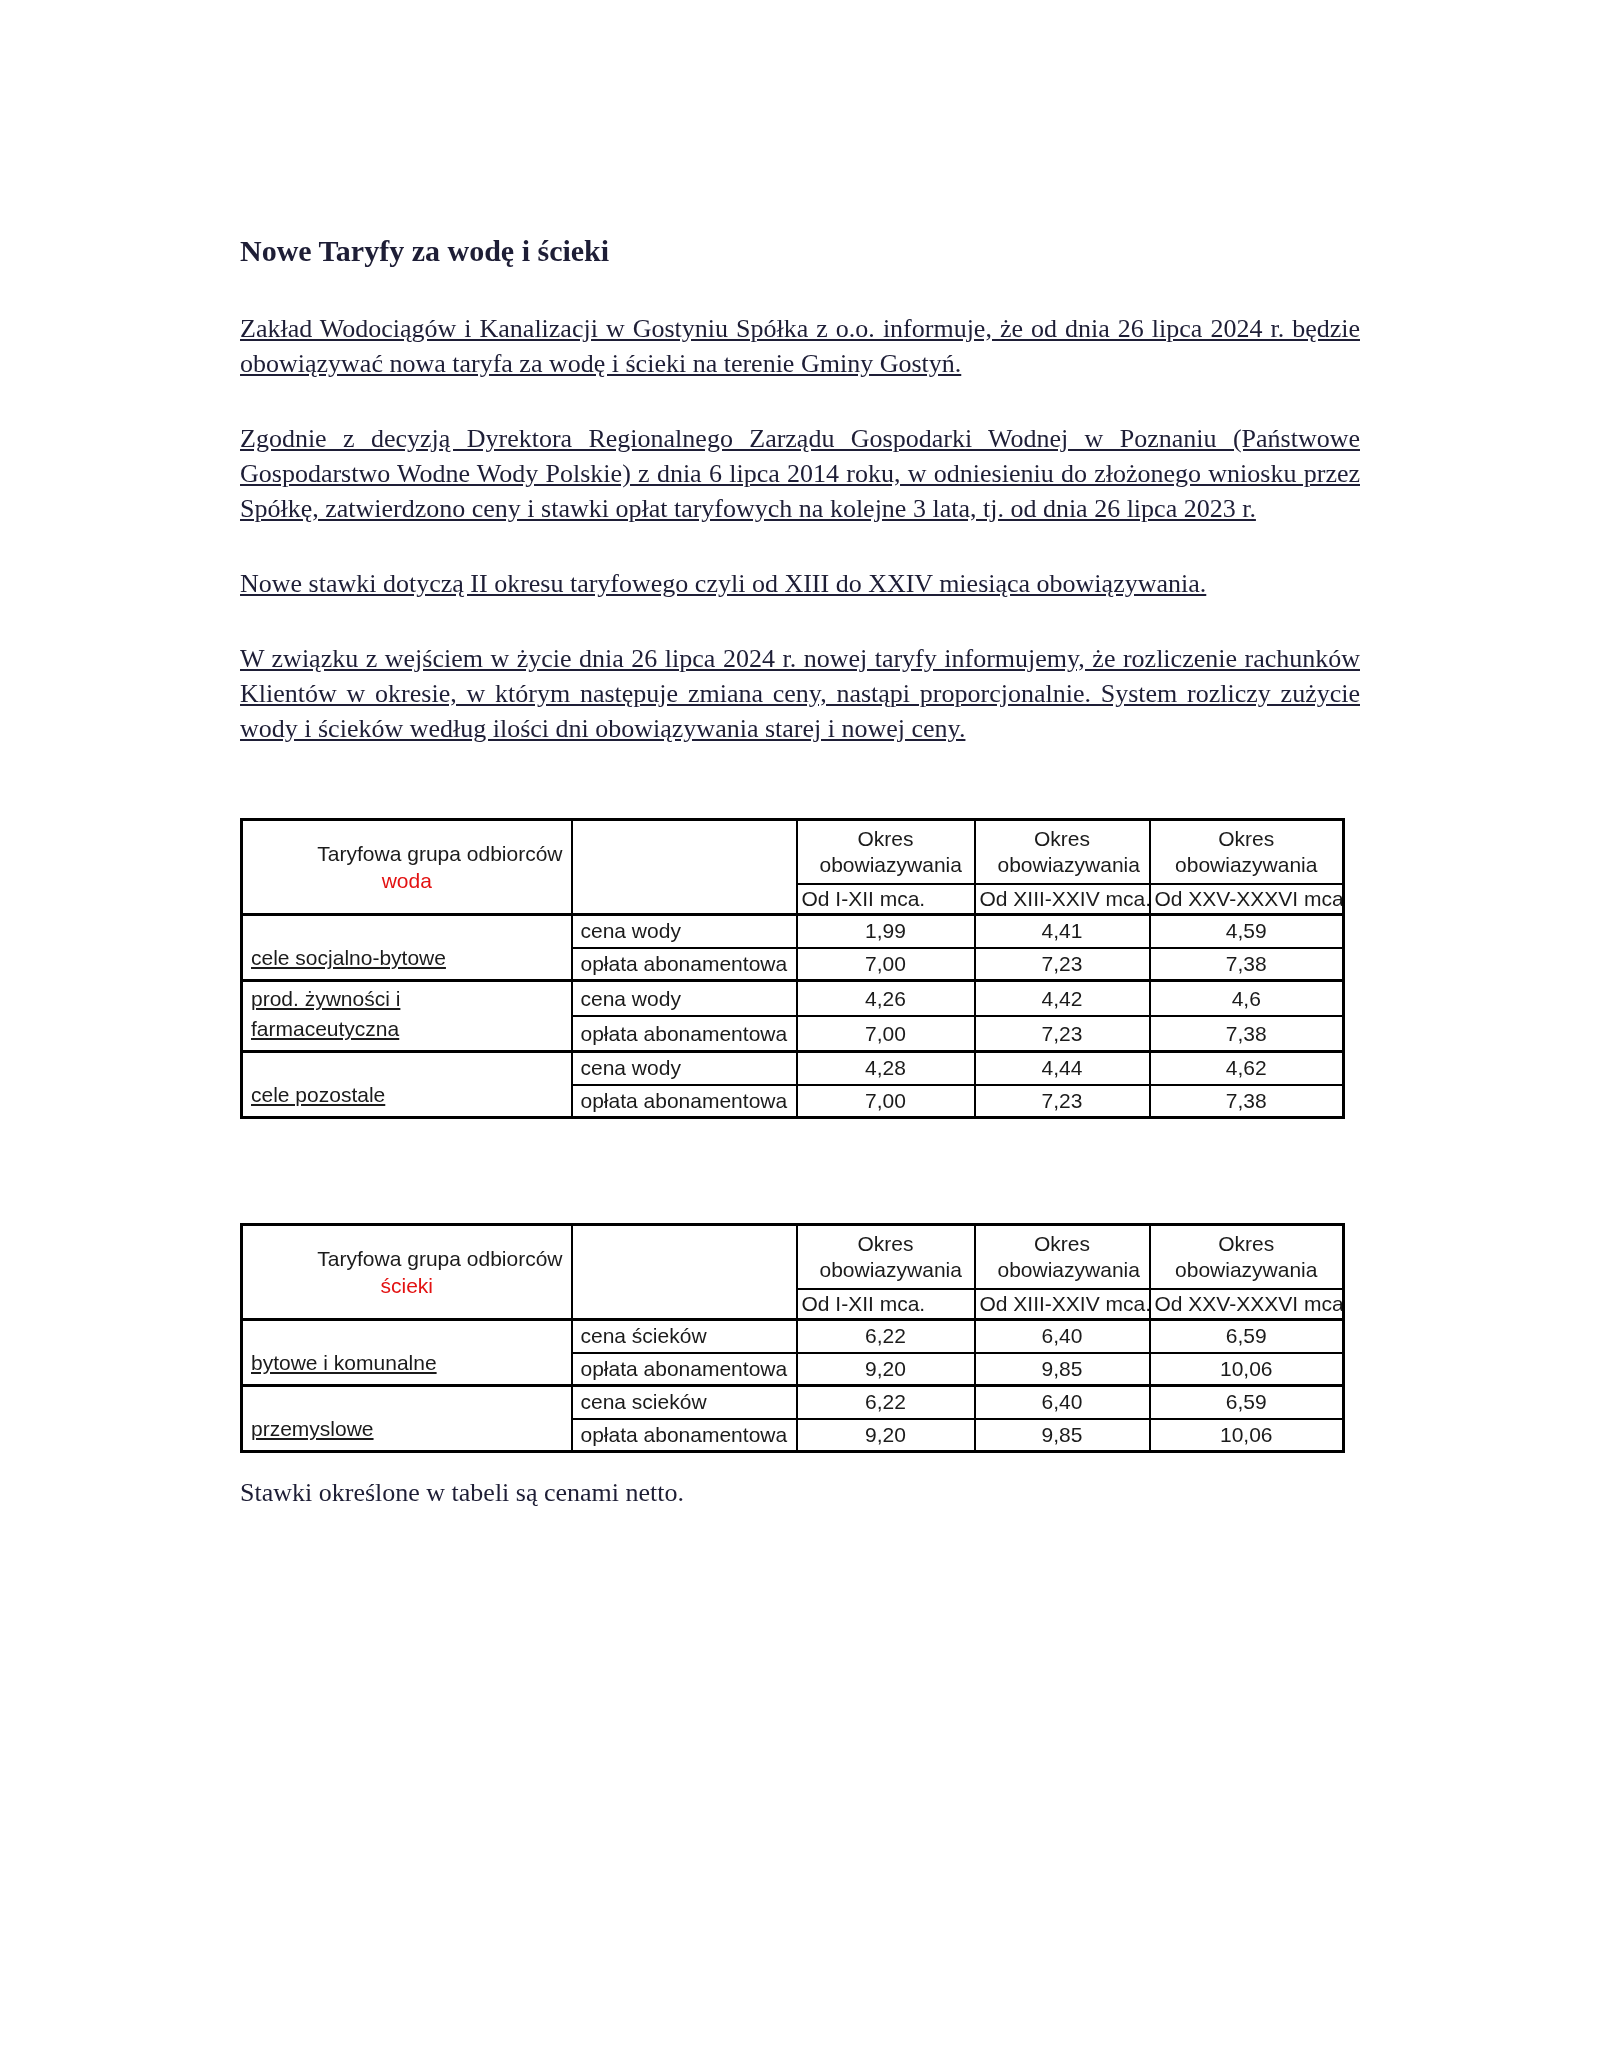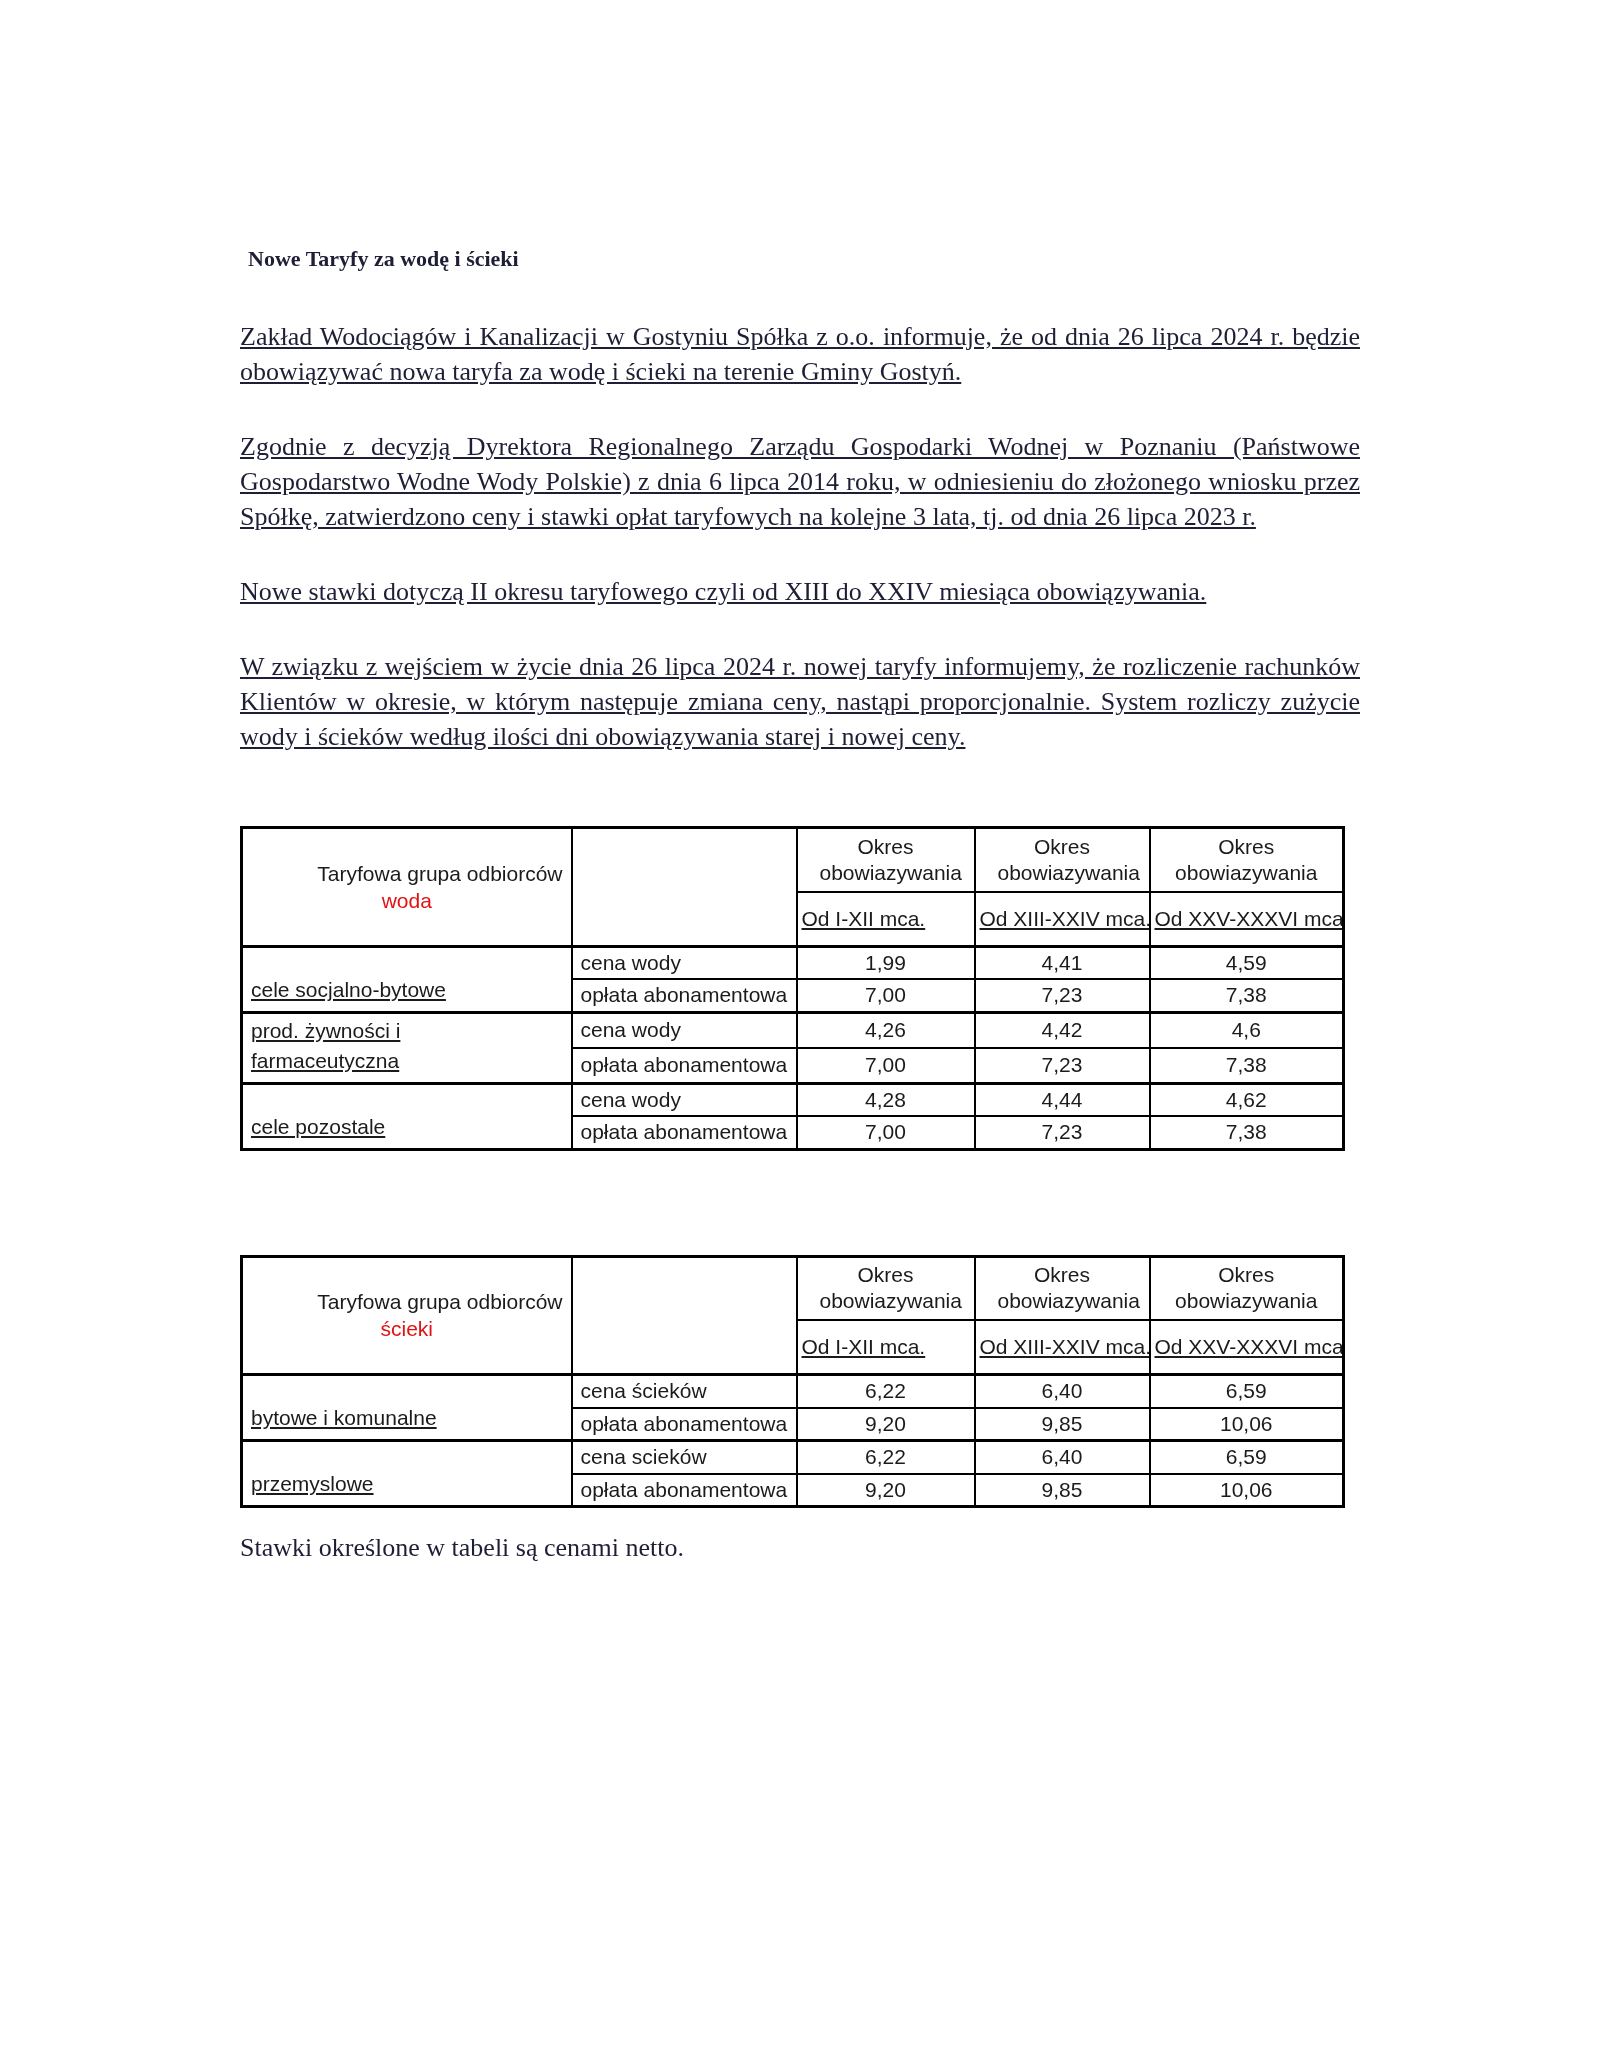--- a/index.html
+++ b/index.html
@@ -8,22 +8,22 @@
     width: 1600px;
     height: 2071px;
     background: #ffffff;
     box-sizing: border-box;
     padding: 233px 240px 0 240px;
     overflow: hidden;
     font-family: "Liberation Serif", serif;
     color: var(--doc_text, #1e1e36);
   }
   .doc-title {
-    margin: 8px;
-    font-size: 22px;
+    margin: 0;
+    font-size: 30px;
     line-height: 36px;
     font-weight: bold;
     font-family: "Liberation Serif", serif;
     color: var(--doc_text, #1e1e36);
   }
   .doc p.body-par {
     width: 1120px;
     margin: 40px 0 0 0;
     font-size: 26px;
     line-height: 35px;
@@ -65,23 +65,22 @@
     height: 64px;
     text-align: center;
     vertical-align: middle;
     line-height: 26px;
     padding: 4px 22px;
   }
   .tariff td.sub {
     height: 31px;
     text-align: left;
     vertical-align: middle;
-    padding: 14px 4px;
+    padding: 2px 4px;
     white-space: nowrap;
-    text-decoration: underline;
   }
   .tariff td.gname {
     text-align: left;
     vertical-align: bottom;
     padding: 2px 20px 6px 8px;
     line-height: 30px;
     text-decoration: underline;
   }
   .tariff td.lbl { text-align: left; vertical-align: middle; }
   .tariff td.val { text-align: center; vertical-align: middle; }

